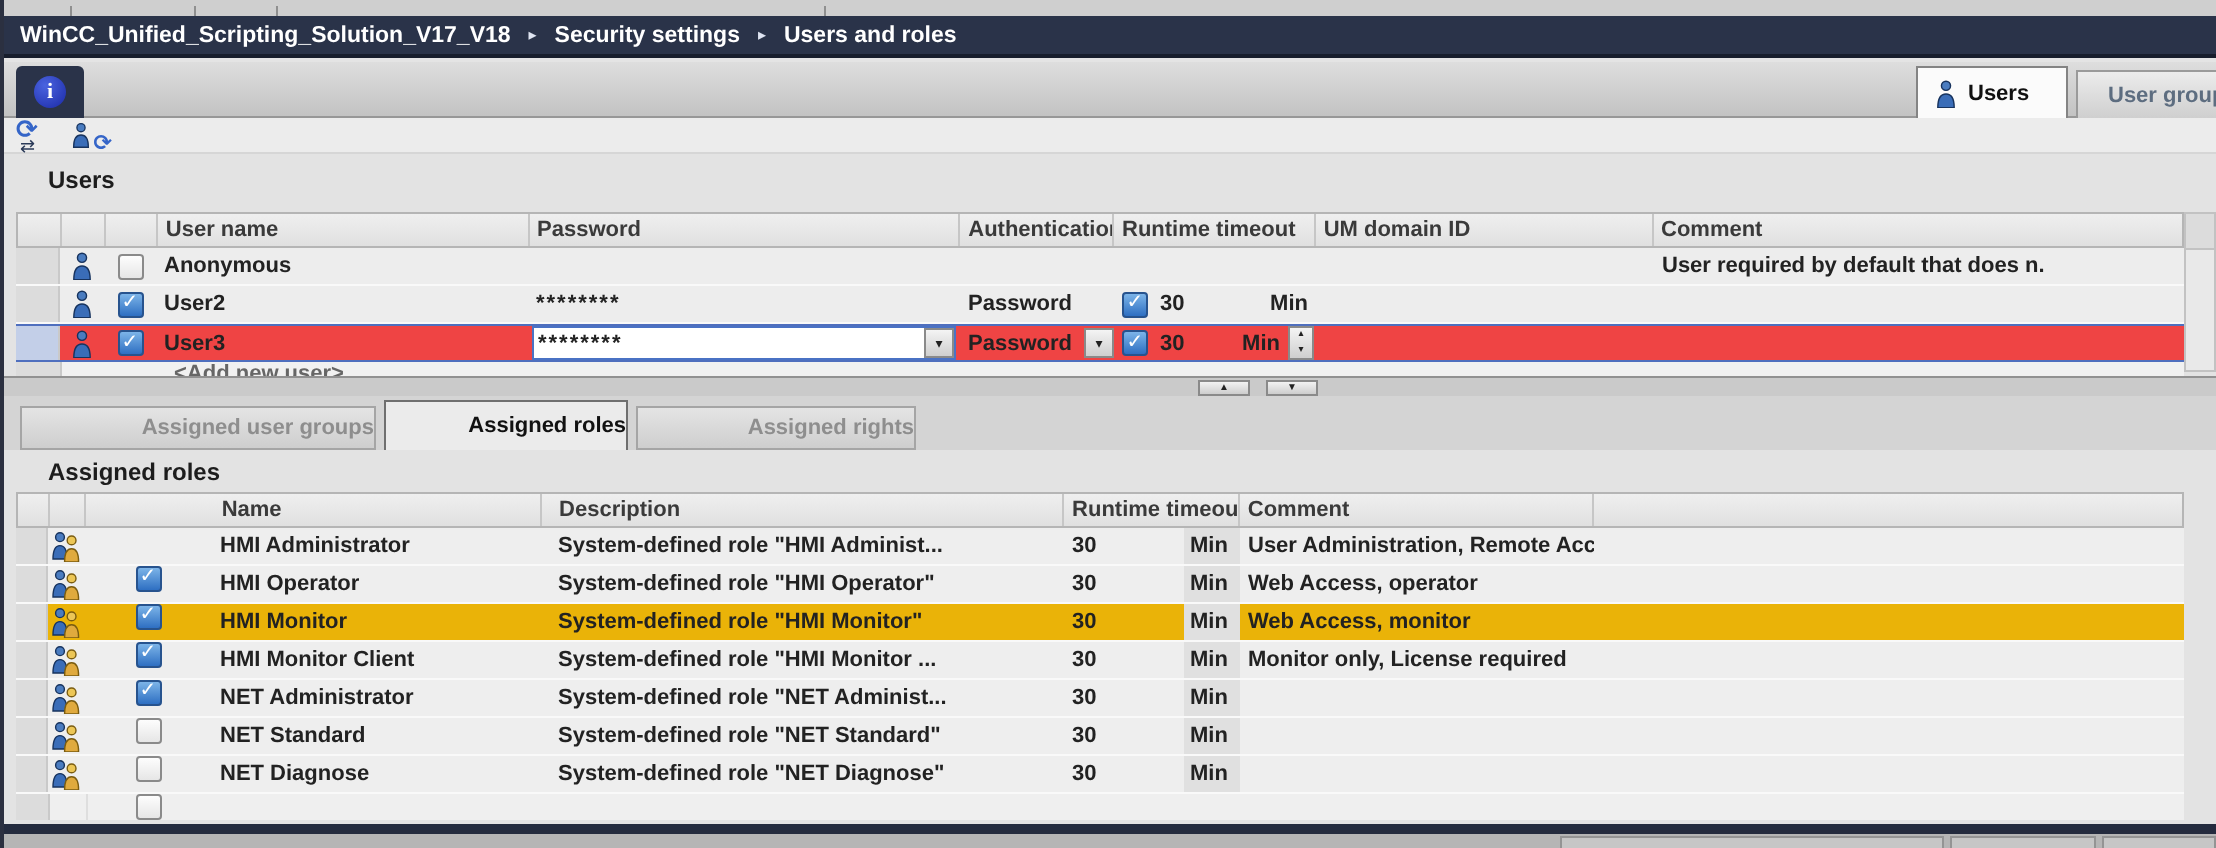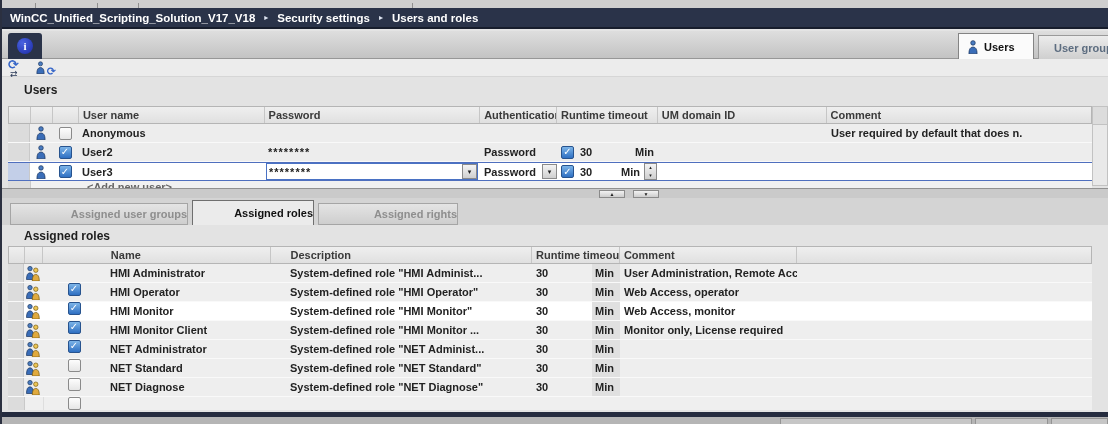--- a/index.html
+++ b/index.html
@@ -41,21 +41,21 @@
   
   .tbl{position:absolute;left:6px;width:1084px;font-weight:bold;}
   .thead{display:flex;height:18px;background:linear-gradient(#efefef,#e0e0e0);
          border:1px solid #b5b5b5;box-sizing:border-box;}
   .th{display:flex;align-items:center;padding-left:4px;border-right:1px solid #c6c6c6;
       box-sizing:border-box;color:#3a3a3a;white-space:nowrap;overflow:hidden;}
   .trow{display:flex;height:19px;background:#ededed;border-bottom:1px solid #f9f9f9;
         box-sizing:border-box;align-items:center;}
   .cell{display:flex;align-items:center;height:100%;box-sizing:border-box;overflow:hidden;white-space:nowrap;}
   .c-rowhdr{background:#dcdcdc;border-right:1px solid #c9c9c9;}
-  .trow.selected{background:#ffffff;border-top:1px solid #4f6fbe;border-bottom:1px solid #4f6fbe;height:19px;}
+  .trow.selected{background:#ef4444;border-top:1px solid #4f6fbe;border-bottom:1px solid #4f6fbe;height:19px;}
   .trow.selected .c-rowhdr{background:#c3cfe8;}
   
   .u-rowhdr{width:22px;} .u-icon{width:22px;justify-content:center;} .u-check{width:26px;justify-content:center;}
   .u-name{width:186px;padding-left:4px;} .u-pass{width:216px;position:relative;}
   .u-auth{width:77px;padding-left:4px;position:relative;} .u-timeout{width:101px;padding-left:4px;}
   .u-um{width:169px;} .u-comment{width:265px;padding-left:4px;}
   .passfield{display:flex;align-items:center;width:100%;height:15px;margin:0 2px;box-sizing:border-box;}
   .passfield .ptext{padding-left:2px;letter-spacing:1px;}
   .trow.selected .passfield{background:#fff;border:1px solid #4a72c4;height:17px;}
   .ddbtn{margin-left:auto;width:15px;height:15px;background:linear-gradient(#f4f4f4,#cfcfcf);
@@ -86,21 +86,21 @@
              border:1px solid #8a8a8a;box-sizing:border-box;display:flex;align-items:center;justify-content:center;
              font-size:5px;color:#222;line-height:1;cursor:pointer;}
   
   .lowtabs{position:absolute;left:0;top:198px;width:1106px;height:27px;background:#d4d4d4;}
   .ltab{position:absolute;bottom:0;box-sizing:border-box;display:flex;align-items:center;justify-content:flex-end;
         font-weight:bold;white-space:nowrap;cursor:pointer;}
   .ltab.inactive{height:22px;background:linear-gradient(#e4e4e4,#cecece);border:1px solid #a5a5a5;color:#8e8e8e;}
   .ltab.active{height:25px;background:#ebebeb;border:1px solid #6f6f6f;border-bottom:none;color:#111;z-index:2;}
   
   .r-rowhdr{width:16px;} .r-icon{width:18px;justify-content:center;} .r-assigned{width:64px;justify-content:center;margin-top:32px;}
-  .r-name{width:164px;padding-left:4px;} .r-desc{width:262px;padding-left:20px;}
+  .r-name{width:164px;padding-left:4px;} .r-desc{width:262px;padding-left:9px;}
   .r-timeout{width:88px;padding-left:4px;} .r-comment{width:177px;padding-left:4px;} .r-filler{width:295px;}
   .minbox{width:28px;height:100%;background:#e0e0e0;display:flex;align-items:center;padding-left:3px;box-sizing:border-box;}
   .r-empty{display:flex;height:13px;background:#efefef;}
   .r-empty .c-rowhdr{width:16px;}
   .r-empty .ic{width:18px;border-right:1px solid #dedede;}
   
   .darkbar{position:absolute;left:0;top:412px;width:1106px;height:5px;background:#242b3e;}
   .bottombar{position:absolute;left:0;top:417px;width:1106px;height:7px;background:#b5b5b5;}
   .bstub{position:absolute;top:1px;height:6px;background:#c6c6c6;border:1px solid #949494;border-bottom:none;box-sizing:border-box;}
   svg{display:block;}
@@ -366,21 +366,21 @@
             <div class="cell r-name">HMI Operator</div>
             <div class="cell r-desc">System-defined role "HMI Operator"</div>
             <div class="cell r-timeout">
               <span>30</span>
               <span class="tspacer"></span>
               <span class="minbox">Min</span>
             </div>
             <div class="cell r-comment">Web Access, operator</div>
             <div class="cell r-filler"></div>
           </div>
-          <div class="trow" style="background:#ffffff">
+          <div class="trow" style="background:#eab308">
             <div class="cell c-rowhdr r-rowhdr"></div>
             <div class="cell r-icon">
               <svg width="14" height="15" viewBox="0 0 14 15">
                 <circle cx="4" cy="2.6" r="2.2" fill="#4a7cc0" stroke="#17335e" stroke-width="0.7"></circle>
                 <path d="M0.5 13.5 Q0.5 6.8 4 6.8 Q7.5 6.8 7.5 13.5 Z" fill="#3a6db8" stroke="#17335e" stroke-width="0.7"></path>
                 <circle cx="9.8" cy="4.2" r="2.2" fill="#ecc656" stroke="#7a5c10" stroke-width="0.7"></circle>
                 <path d="M6.3 15 Q6.3 8.4 9.8 8.4 Q13.3 8.4 13.3 15 Z" fill="#e0aa3e" stroke="#7a5c10" stroke-width="0.7"></path>
               </svg>
             </div>
             <div class="cell r-assigned">

